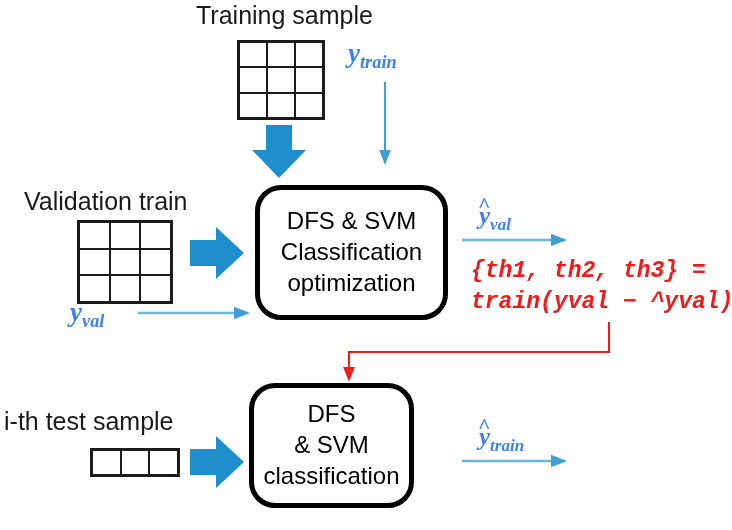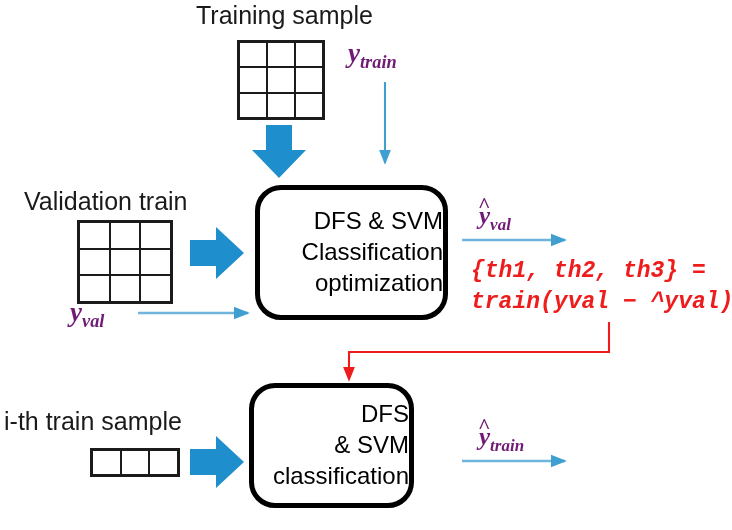--- a/index.html
+++ b/index.html
@@ -10,21 +10,21 @@
   #canvas {
     position: relative;
     width: 732px;
     height: 530px;
     background: #ffffff;
     font-family: "Liberation Sans", sans-serif;
     overflow: hidden;
   }
   .lbl {
     position: absolute;
-    color: #701a75;
+    color: #3b82f6;
     white-space: nowrap;
     line-height: 1;
   }
   .title-lbl {
     font-size: 25px;
     font-family: Liberation Sans, sans-serif;
     color: #1a1a1a;
   }
   .math {
     font-family: "Liberation Serif", serif;
@@ -63,21 +63,21 @@
     background: #ffffff;
   }
   .rbox {
     position: absolute;
     box-sizing: border-box;
     border: 5px solid #000000;
     border-radius: 26px;
     background: #ffffff;
     display: flex;
     flex-direction: column;
-    align-items: flex-end;
+    align-items: center;
     justify-content: center;
     text-align: center;
     color: #000000;
     font-size: 24px;
     line-height: 1.28;
   }
   .rbox .line { display: block; }
   .svg-layer {
     position: absolute;
     left: 0; top: 0;
@@ -142,21 +142,21 @@
 
     <g>
       <path d="M190,449 L216,449 L216,436 L244,462 L216,488 L216,475 L190,475 Z" fill="#1f8ecd"></path>
     </g>
   </svg>
 
   <div class="lbl title-lbl" style="left:196px; top:3px;">Training sample</div>
 
   <div class="lbl title-lbl" style="left:24px; top:189px;">Validation train</div>
 
-  <div class="lbl title-lbl" style="left:4px; top:409px;">i-th train sample</div>
+  <div class="lbl title-lbl" style="left:4px; top:409px;">i-th test sample</div>
 
   <div class="lbl math" style="left:348px; top:40px; font-size:27px;">
     <span>y</span><span class="sub">train</span>
   </div>
 
   <div class="lbl math" style="left:70px; top:299px; font-size:27px;">
     <span>y</span><span class="sub">val</span>
   </div>
 
   <div class="lbl math" style="left:479px; top:203px; font-size:25px;">

